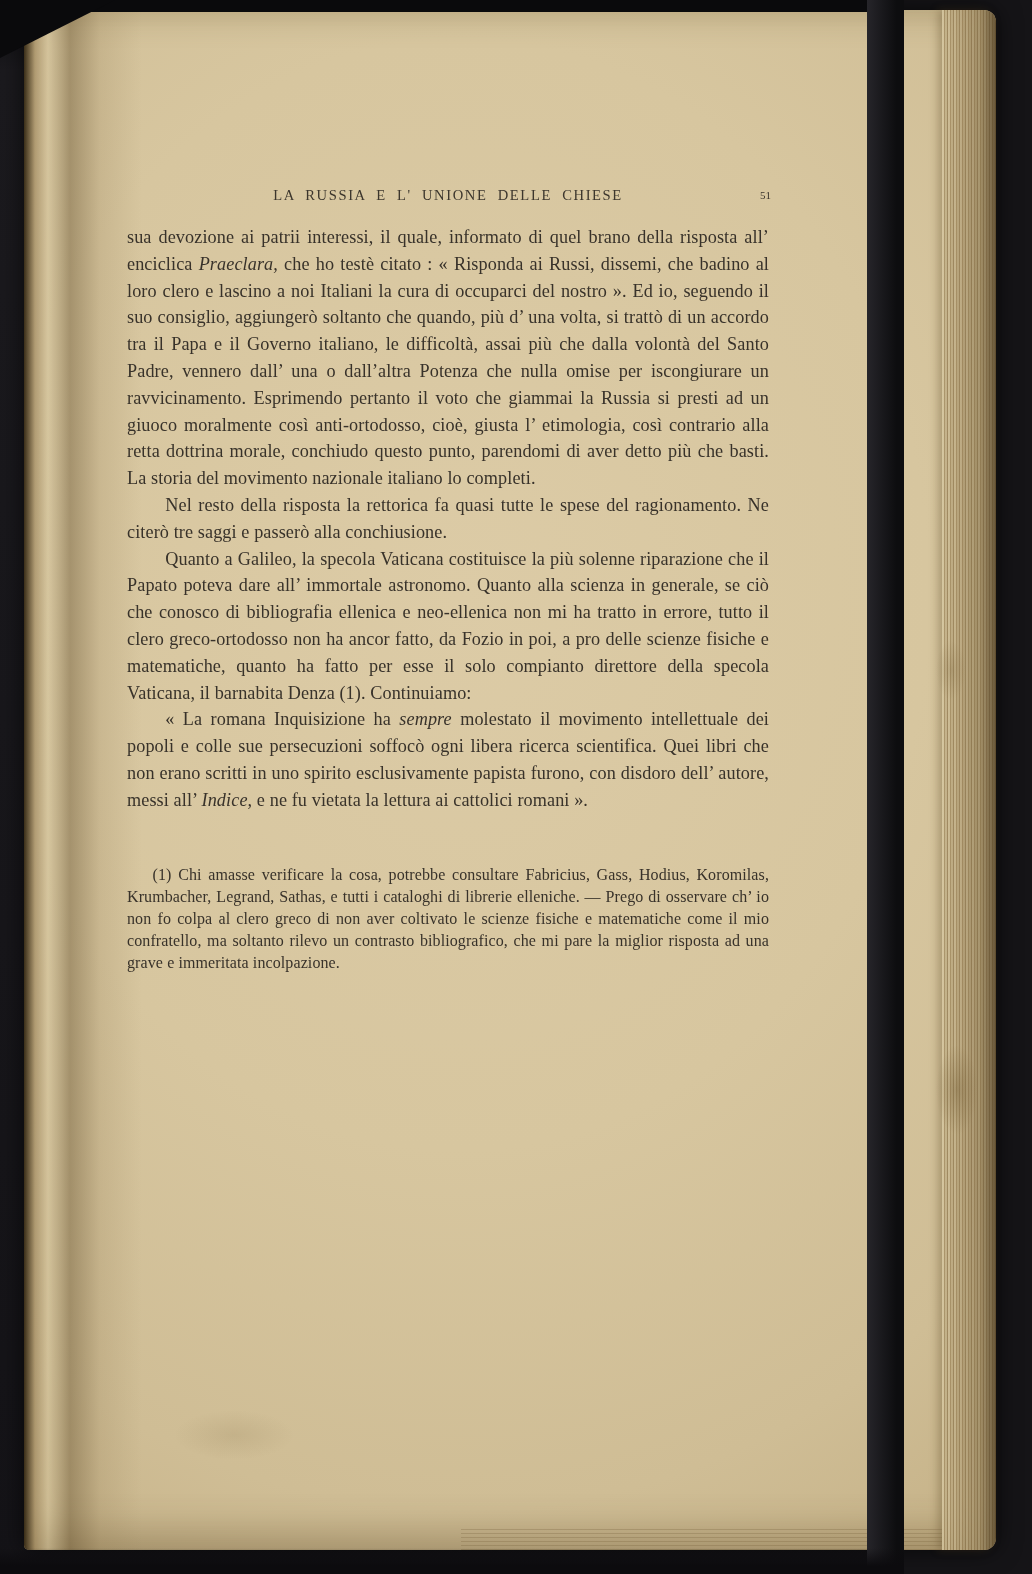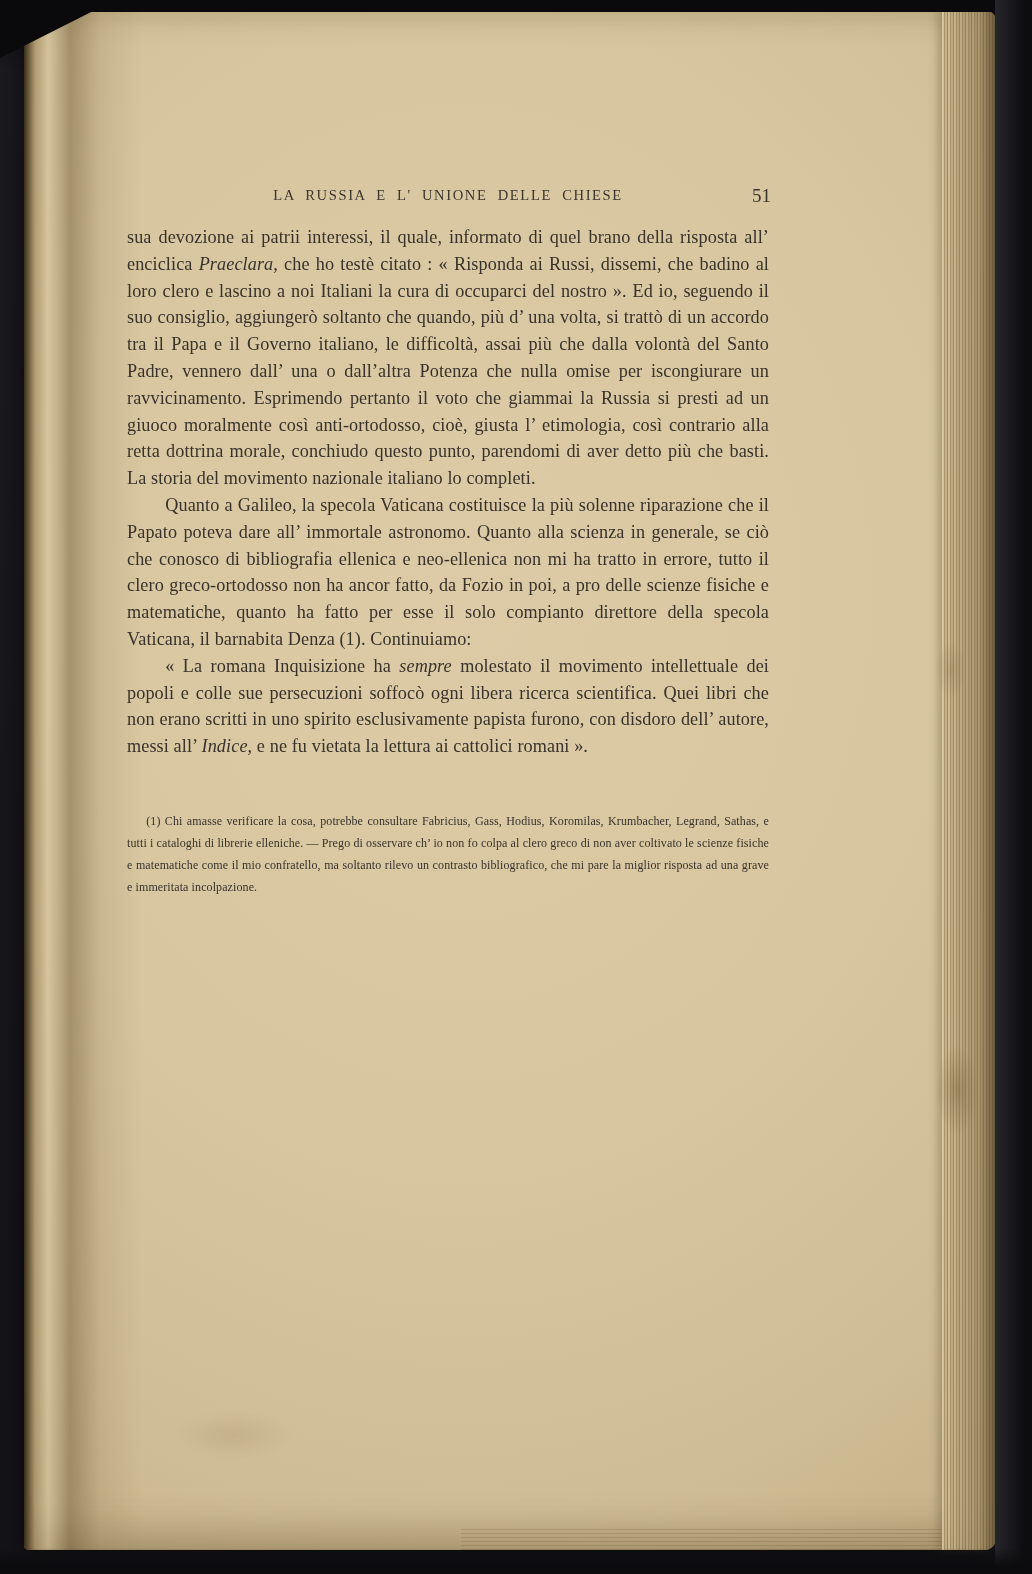--- a/index.html
+++ b/index.html
@@ -6,21 +6,21 @@
     --paper:#d6c59e;
     --ink:#38322a;
     --background:#151417;
   }
   html,body{margin:0;padding:0;}
   body{
     width:1032px;height:1574px;overflow:hidden;
     background:var(--background);
     font-family:"Liberation Serif","DejaVu Serif",serif;
   }
-  .scene{position:relative;width:1032px;height:1574px;
+  .scene{position:relative;width:904px;height:1574px;
     background:linear-gradient(180deg,#0c0c0e 0px,#1b1a1e 70px,#141317 100%);}
   .top-dark{position:absolute;top:0;left:0;right:0;height:12px;background:#0a0a0c;z-index:3;}
   .right-dark{position:absolute;right:0;top:0;width:37px;height:100%;
     background:linear-gradient(90deg,#26252a 0%,#0d0d0f 80%);z-index:3;}
   .corner-shadow{position:absolute;left:0;top:0;width:115px;height:58px;background:#0a0a0c;
     clip-path:polygon(0 0,100% 0,0 100%);z-index:4;}
   .bottom-dark{position:absolute;left:0;bottom:0;right:0;height:26px;
     background:linear-gradient(0deg,#0c0b0e 30%,rgba(12,11,14,0) 100%);z-index:4;}
 
   .book-page{
@@ -71,26 +71,26 @@
   .text-block{
     position:absolute;left:103px;top:0;width:642px;
     color:var(--ink);
     font-size:18.2px;line-height:26.8px;text-align:justify;
     letter-spacing:0.1px;
   }
   .header{position:relative;margin-top:172px;height:27px;
     font-size:14.6px;line-height:27px;letter-spacing:1.6px;word-spacing:5px;
     text-align:center;color:#3c362d;}
   .page-number{position:absolute;right:-2px;top:0;
-    font-size:19px;letter-spacing:0;word-spacing:0;}
+    font-size:11px;letter-spacing:0;word-spacing:0;}
   .paragraphs{margin-top:15px;}
   .paragraphs p.para{margin:0;}
   .paragraphs p.para.indent{text-indent:2.1em;}
   em{font-style:italic;}
-  .footnote{margin-top:50px;font-size:12px;line-height:22px;text-align:justify;}
+  .footnote{margin-top:50px;font-size:16px;line-height:22px;text-align:justify;}
   .footnote p.para{margin:0;}
   .footnote p.para.indent{text-indent:1.6em;}
 </style>
 </head>
 <body>
 
 <div class="scene">
   <div class="top-dark"></div>
   <div class="right-dark"></div>
 
@@ -102,20 +102,21 @@
     <div class="smudge s2"></div>
     <div class="smudge s3"></div>
 
     <div class="text-block">
       <div class="header">
         <span class="running-title">LA RUSSIA E L' UNIONE DELLE CHIESE</span>
         <span class="page-number">51</span>
       </div>
       <div class="paragraphs">
           <p class="para"><span>sua devozione ai patrii interessi, il quale, informato di quel brano della risposta all’ enciclica </span><em>Praeclara,</em><span> che ho testè citato : « Risponda ai Russi, dissemi, che badino al loro clero e lascino a noi Italiani la cura di occuparci del nostro ». Ed io, seguendo il suo consiglio, aggiungerò soltanto che quando, più d’ una volta, si trattò di un accordo tra il Papa e il Governo italiano, le difficoltà, assai più che dalla volontà del Santo Padre, vennero dall’ una o dall’altra Potenza che nulla omise per iscongiurare un ravvicinamento. Esprimendo pertanto il voto che giammai la Russia si presti ad un giuoco moralmente così anti-ortodosso, cioè, giusta l’ etimologia, così contrario alla retta dottrina morale, conchiudo questo punto, parendomi di aver detto più che basti. La storia del movimento nazionale italiano lo completi.</span></p>
+          <p class="para indent"><span>Nel resto della risposta la rettorica fa quasi tutte le spese del ragionamento. Ne citerò tre saggi e passerò alla conchiusione.</span></p>
           <p class="para indent"><span>Quanto a Galileo, la specola Vaticana costituisce la più solenne riparazione che il Papato poteva dare all’ immortale astronomo. Quanto alla scienza in generale, se ciò che conosco di bibliografia ellenica e neo-ellenica non mi ha tratto in errore, tutto il clero greco-ortodosso non ha ancor fatto, da Fozio in poi, a pro delle scienze fisiche e matematiche, quanto ha fatto per esse il solo compianto direttore della specola Vaticana, il barnabita Denza (1). Continuiamo:</span></p>
           <p class="para indent"><span>« La romana Inquisizione ha </span><em>sempre</em><span> molestato il movimento intellettuale dei popoli e colle sue persecuzioni soffocò ogni libera ricerca scientifica. Quei libri che non erano scritti in uno spirito esclusivamente papista furono, con disdoro dell’ autore, messi all’ </span><em>Indice,</em><span> e ne fu vietata la lettura ai cattolici romani ».</span></p>
         </div>
       <div class="footnote">
           <p class="para indent"><span>(1) Chi amasse verificare la cosa, potrebbe consultare Fabricius, Gass, Hodius, Koromilas, Krumbacher, Legrand, Sathas, e tutti i cataloghi di librerie elleniche. — Prego di osservare ch’ io non fo colpa al clero greco di non aver coltivato le scienze fisiche e matematiche come il mio confratello, ma soltanto rilevo un contrasto bibliografico, che mi pare la miglior risposta ad una grave e immeritata incolpazione.</span></p>
         </div>
     </div>
   </div>
 
   <div class="corner-shadow"></div>

